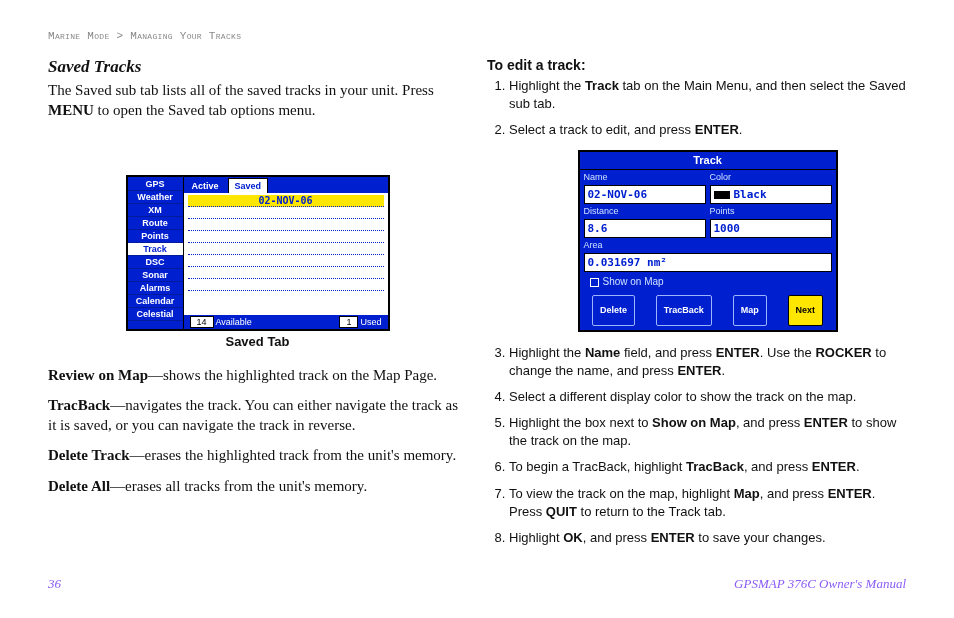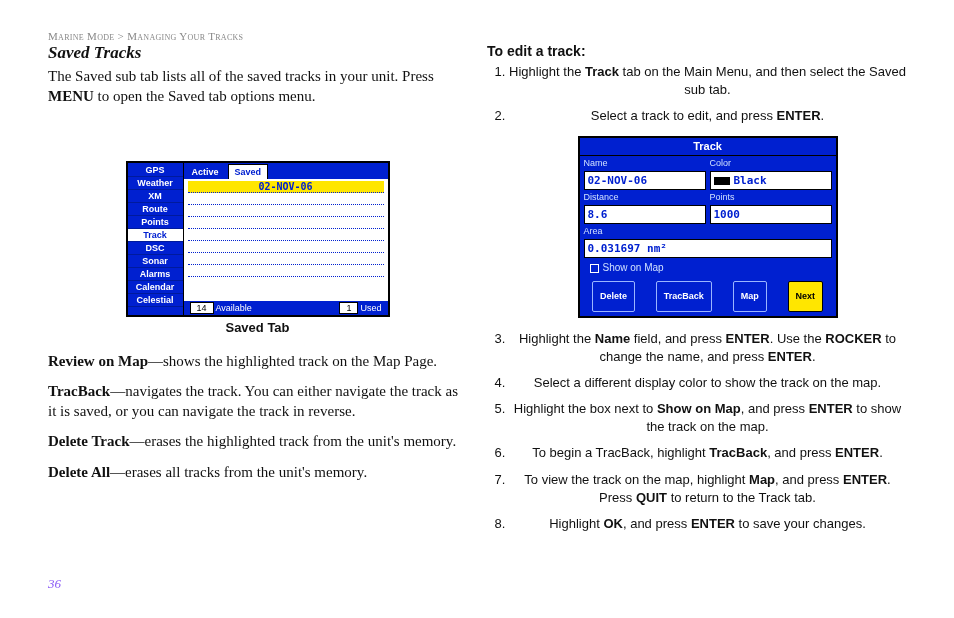--- a/index.html
+++ b/index.html
@@ -6,25 +6,25 @@
   body {
     width: 954px;
     height: 618px;
     font-family: "Times New Roman", serif;
     font-size: 15px;
     color: #111;
     position: relative;
     padding: 30px 48px 0 48px;
   }
   .breadcrumb {
-    font-family: Liberation Serif, serif;
+    font-family: Liberation Mono, monospace;
     font-size: 11px;
     color: #888;
     letter-spacing: 0.3px;
-    margin-bottom: 1px;
+    margin-bottom: 15px;
   }
   .breadcrumb .sep { color: #888; }
   .breadcrumb .smallcaps { font-variant: small-caps; }
   .columns {
     display: flex;
     gap: 20px;
   }
   .col { flex: 1; }
   h3.section-title {
     font-family: "Times New Roman", serif;
@@ -148,21 +148,21 @@
     font-weight: bold;
     font-size: 14px;
     margin-bottom: 4px;
   }
   ol.steps {
     font-family: Arial, sans-serif;
     font-size: 13px;
     line-height: 1.4;
     padding-left: 22px;
   }
-  ol.steps li { margin-bottom: 8px; text-align: center; }
+  ol.steps li { margin-bottom: 8px; }
   
   .fig2-wrap { text-align: center; margin: 10px 0 12px; }
   .fig2 {
     display: inline-block;
     width: 260px;
     border: 2px solid #000;
     font-family: Arial, sans-serif;
     font-size: 10px;
     background: #0020d0;
     color: #fff;
@@ -351,13 +351,14 @@
         <li><span>Highlight the box next to </span><span style="font-weight: bold;">Show on Map</span><span>, and press </span><span style="font-weight: bold;">ENTER</span><span> to show the track on the map.</span></li>
         <li><span>To begin a TracBack, highlight </span><span style="font-weight: bold;">TracBack</span><span>, and press </span><span style="font-weight: bold;">ENTER</span><span>.</span></li>
         <li><span>To view the track on the map, highlight </span><span style="font-weight: bold;">Map</span><span>, and press </span><span style="font-weight: bold;">ENTER</span><span>. Press </span><span style="font-weight: bold;">QUIT</span><span> to return to the Track tab.</span></li>
         <li><span>Highlight </span><span style="font-weight: bold;">OK</span><span>, and press </span><span style="font-weight: bold;">ENTER</span><span> to save your changes.</span></li>
       </ol>
   </div>
 </div>
 
 <div class="footer">
   <span>36</span>
+  <span>GPSMAP 376C Owner's Manual</span>
 </div>
 
 </body></html>

